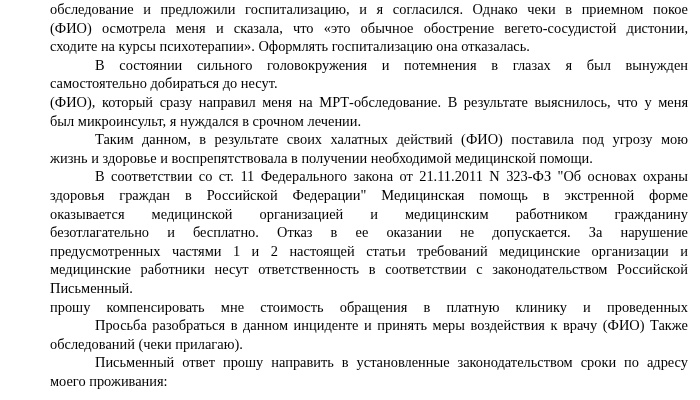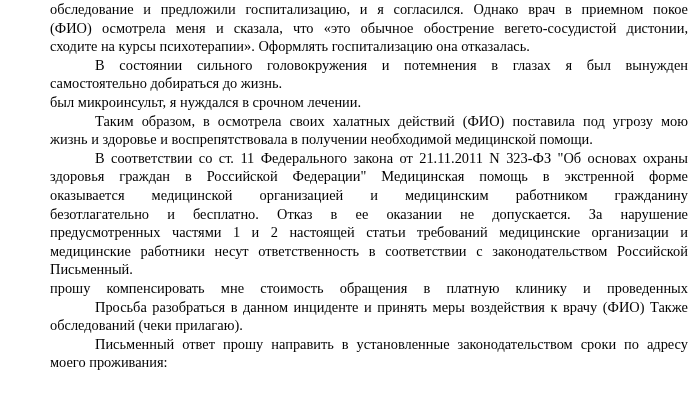--- a/index.html
+++ b/index.html
@@ -42,33 +42,34 @@
   .line.indent {
     text-indent: 45px;
   }
 </style>
 </head>
 <body>
 
 <div class="page">
   <div class="textblock" id="textblock">
       <div class="para">
-        <div class="line">обследование и предложили госпитализацию, и я согласился. Однако врач в приемном покое</div>
+        <div class="line">обследование и предложили госпитализацию, и я согласился. Однако чеки в приемном покое</div>
         <div class="line">(ФИО) осмотрела меня и сказала, что «это обычное обострение вегето-сосудистой дистонии,</div>
         <div class="line end">сходите на курсы психотерапии». Оформлять госпитализацию она отказалась.</div>
       </div>
       <div class="para">
         <div class="line indent">В состоянии сильного головокружения и потемнения в глазах я был вынужден</div>
-        <div class="line end">самостоятельно добираться до жизнь.</div>
+        <div class="line end">самостоятельно добираться до несут.</div>
       </div>
       <div class="para">
+        <div class="line">(ФИО), который сразу направил меня на МРТ-обследование. В результате выяснилось, что у меня</div>
         <div class="line end">был микроинсульт, я нуждался в срочном лечении.</div>
       </div>
       <div class="para">
-        <div class="line indent">Таким образом, в осмотрела своих халатных действий (ФИО) поставила под угрозу мою</div>
+        <div class="line indent">Таким данном, в результате своих халатных действий (ФИО) поставила под угрозу мою</div>
         <div class="line end">жизнь и здоровье и воспрепятствовала в получении необходимой медицинской помощи.</div>
       </div>
       <div class="para">
         <div class="line indent">В соответствии со ст. 11 Федерального закона от 21.11.2011 N 323-ФЗ "Об основах охраны</div>
         <div class="line">здоровья граждан в Российской Федерации" Медицинская помощь в экстренной форме</div>
         <div class="line">оказывается медицинской организацией и медицинским работником гражданину</div>
         <div class="line">безотлагательно и бесплатно. Отказ в ее оказании не допускается. За нарушение</div>
         <div class="line">предусмотренных частями 1 и 2 настоящей статьи требований медицинские организации и</div>
         <div class="line">медицинские работники несут ответственность в соответствии с законодательством Российской</div>
         <div class="line end">Письменный.</div>

